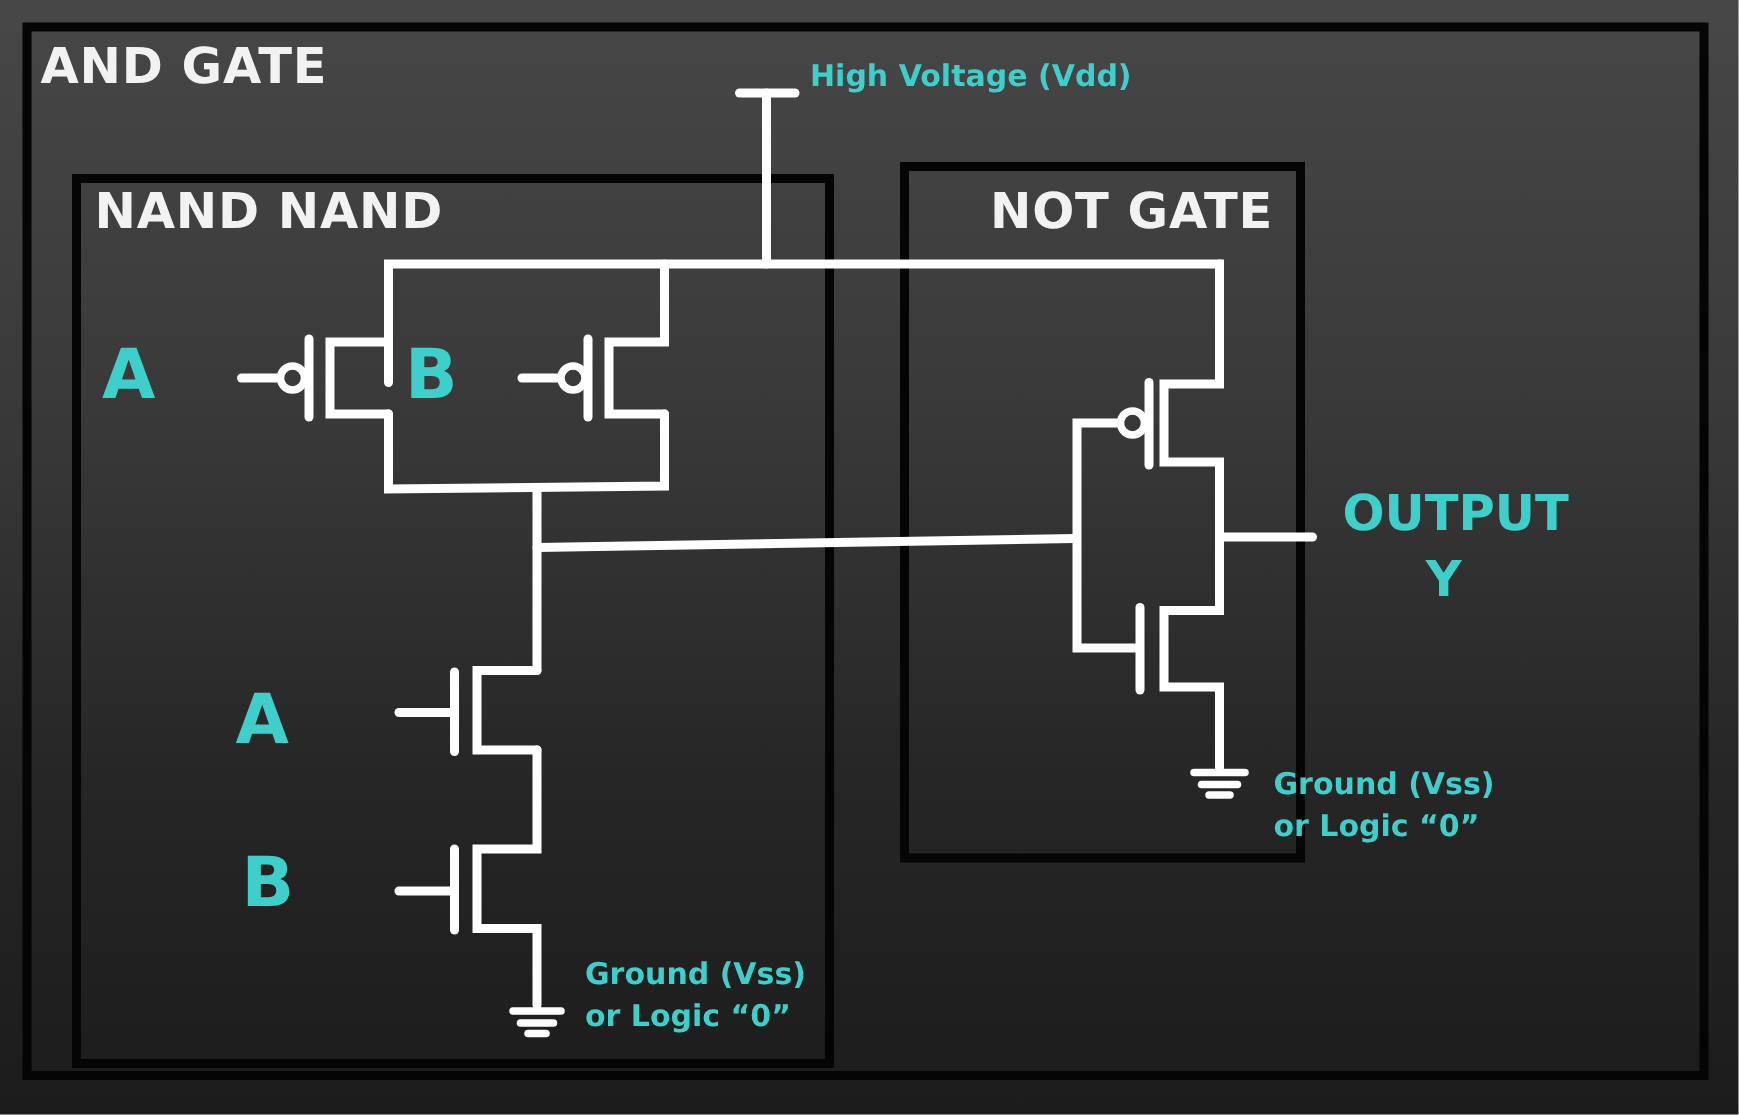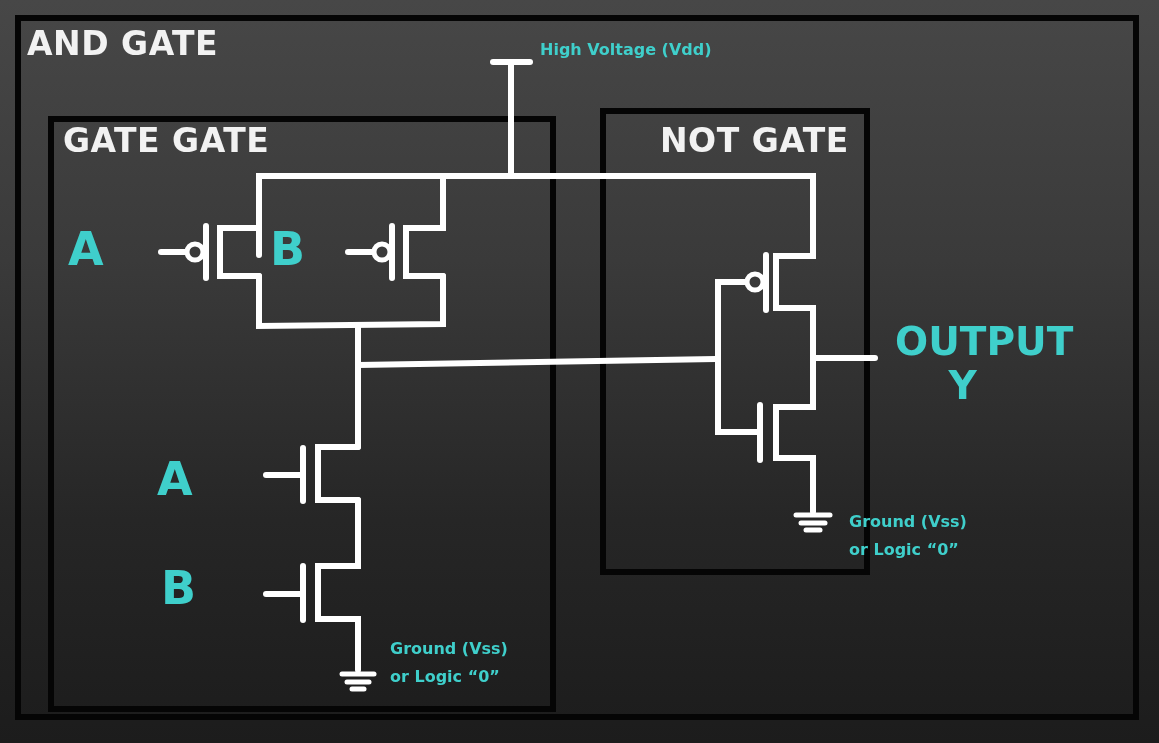--- a/index.html
+++ b/index.html
@@ -14,22 +14,22 @@
   #and-frame { left: 15px; top: 15px; width: 1124px; height: 705px; }
   #nand-frame { left: 48px; top: 116px; width: 508px; height: 596px; }
   #not-frame { left: 600px; top: 108px; width: 270px; height: 467px; }
   .title {
     position: absolute; color: #f2f2f2; font-weight: bold;
     font-family: "DejaVu Sans", sans-serif; font-size: 33px; letter-spacing: 0.5px;
     white-space: nowrap;
   }
   .teal { position: absolute; color: #3fcfcb; font-weight: bold; font-family: "DejaVu Sans", sans-serif; white-space: nowrap; }
   .big { font-size: 46px; }
-  .note { font-size: 16px; line-height: 28px; }
-  .out { font-size: 39px; text-align: center; line-height: 44px; }
+  .note { font-size: 20px; line-height: 28px; }
+  .out { font-size: 33px; text-align: center; line-height: 44px; }
   svg { position: absolute; left: 0; top: 0; }
 </style>
 </head>
 <body>
 
 <div id="stage">
 
   <div class="frame" id="and-frame"></div>
   <div class="frame" id="nand-frame"></div>
   <div class="frame" id="not-frame"></div>
@@ -92,21 +92,21 @@
 
       <g>
         <line x1="796" y1="515" x2="830" y2="515" stroke-width="5"></line>
         <line x1="801" y1="523" x2="825" y2="523" stroke-width="5"></line>
         <line x1="806" y1="530" x2="820" y2="530" stroke-width="5"></line>
       </g>
     </g>
   </svg>
 
   <div class="title" style="left:27px; top:24px;">AND GATE</div>
-  <div class="title" style="left:63px; top:121px;">GATE GATE</div>
+  <div class="title" style="left:63px; top:121px;">NAND NAND</div>
   <div class="title" style="left:660px; top:121px;text-align:center;">NOT GATE</div>
 
   <div class="teal note" style="left:540px; top:36px;">
     <div>High Voltage (Vdd)</div>
   </div>
 
   <div class="teal big" style="left:68px; top:222px;">A</div>
   <div class="teal big" style="left:270px; top:222px;">B</div>
   <div class="teal big" style="left:157px; top:452px;">A</div>
   <div class="teal big" style="left:161px; top:561px;">B</div>

